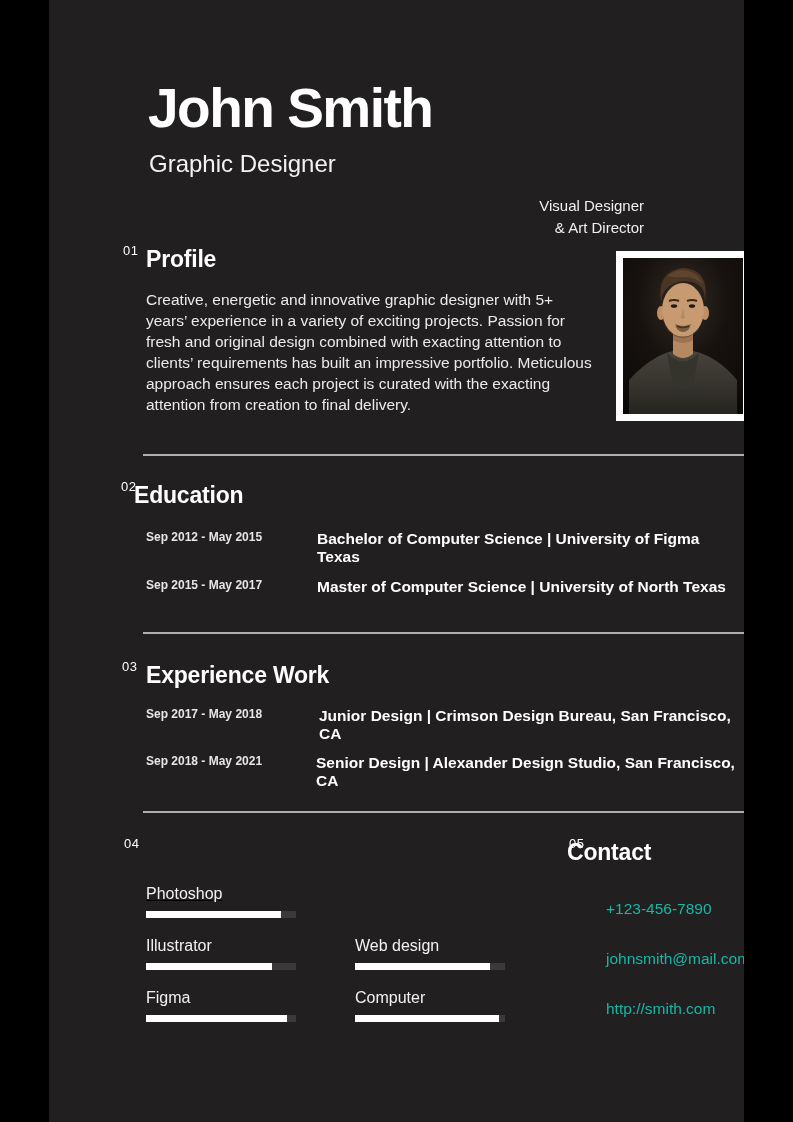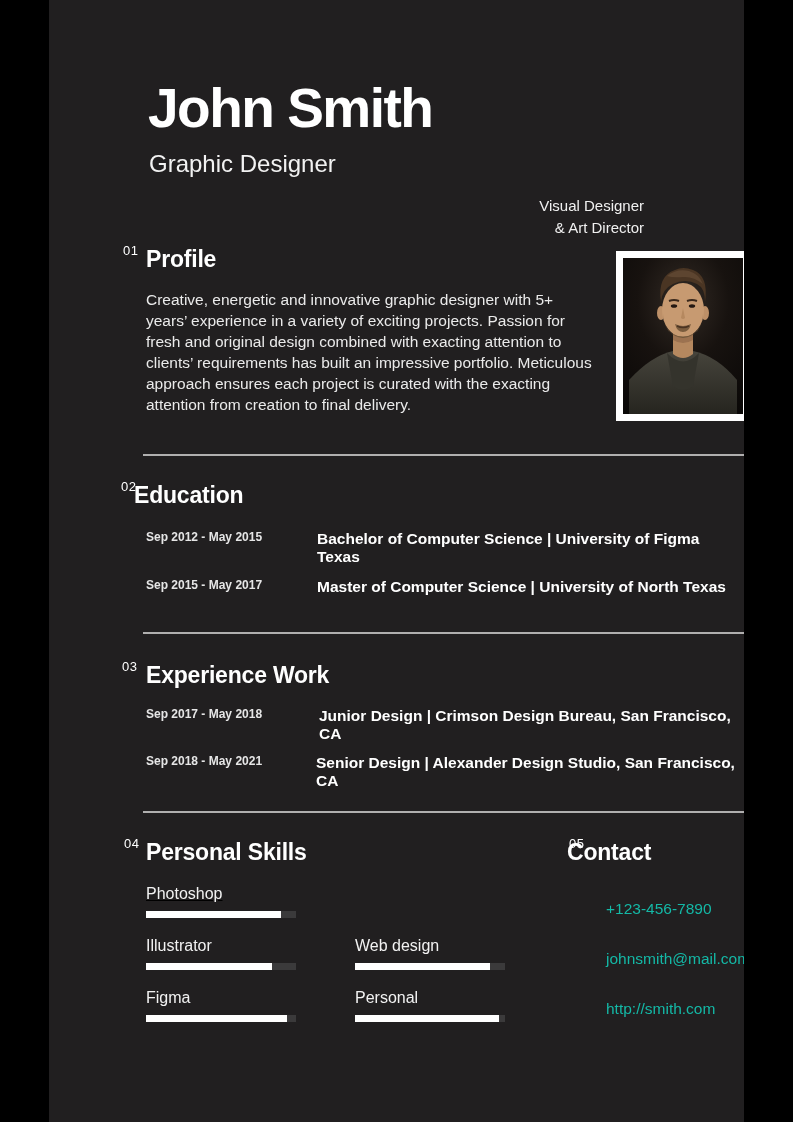--- a/index.html
+++ b/index.html
@@ -184,21 +184,20 @@
   <div class="abs sec-heading" style="left:97px; top:662px;">Experience Work</div>
 
   <div class="abs row-date" style="left:97px;  top:707px;">Sep 2017 - May 2018</div>
   <div class="abs row-title" style="left:270px; top:707px;">Junior Design | Crimson Design Bureau, San Francisco, CA</div>
   <div class="abs row-date" style="left:97px;  top:754px;">Sep 2018 - May 2021</div>
   <div class="abs row-title" style="left:267px; top:754px;">Senior Design | Alexander Design Studio, San Francisco, CA</div>
 
   <div class="abs divider" style="top:811px;"></div>
 
   <div class="abs sec-num" style="left:75px; top:836px;">04</div>
-  <div class="abs sec-heading" style="left:97px; top:839px;">Personal Skills</div>
 
   <div class="abs skill" style="left:97px;  top:885px;text-decoration:underline;">
     <div class="skill-label">Photoshop</div>
     <div class="skill-track">
         <div class="skill-fill" style="width: 90%;"></div>
       </div>
   </div>
   <div class="abs skill" style="left:97px;  top:937px;">
     <div class="skill-label">Illustrator</div>
     <div class="skill-track">
@@ -211,21 +210,21 @@
         <div class="skill-fill" style="width: 90%;"></div>
       </div>
   </div>
   <div class="abs skill" style="left:97px;  top:989px;">
     <div class="skill-label">Figma</div>
     <div class="skill-track">
         <div class="skill-fill" style="width: 94%;"></div>
       </div>
   </div>
   <div class="abs skill" style="left:306px; top:989px;">
-    <div class="skill-label">Personal</div>
+    <div class="skill-label">Computer</div>
     <div class="skill-track">
         <div class="skill-fill" style="width: 96%;"></div>
       </div>
   </div>
 
   <div class="abs sec-num" style="left:520px; top:836px;">05</div>
   <div class="abs sec-heading" style="left:518px; top:839px;">Contact</div>
 
   <div class="abs contact-item" style="left:545px; top:900px;">+123-456-7890</div>
   <div class="abs contact-item" style="left:545px; top:950px;">johnsmith@mail.com</div>

